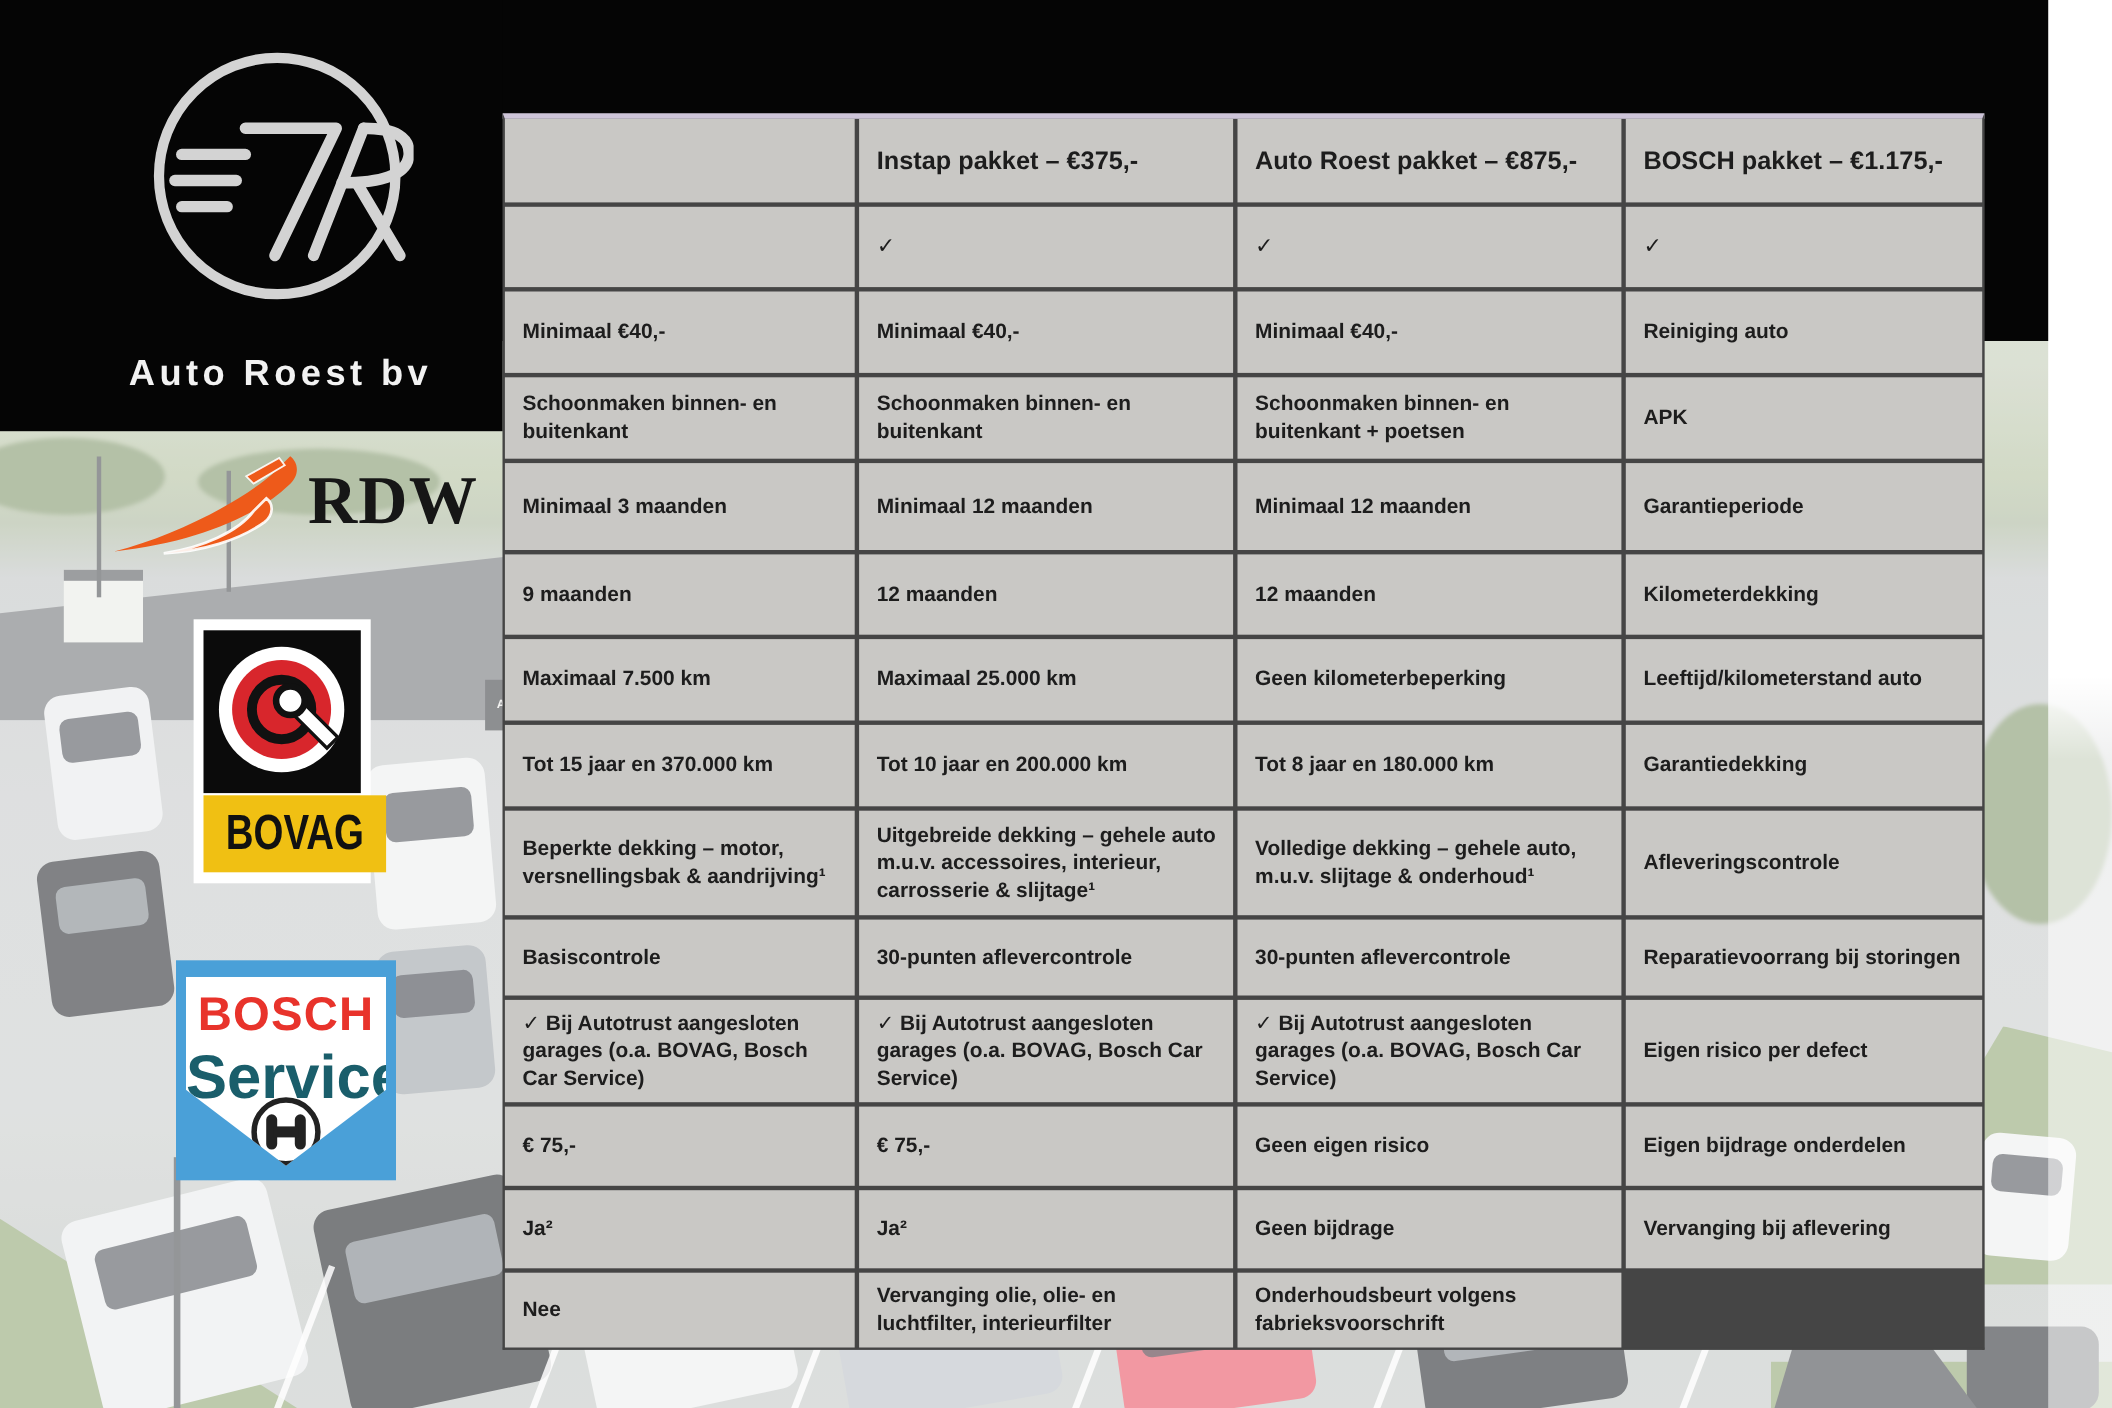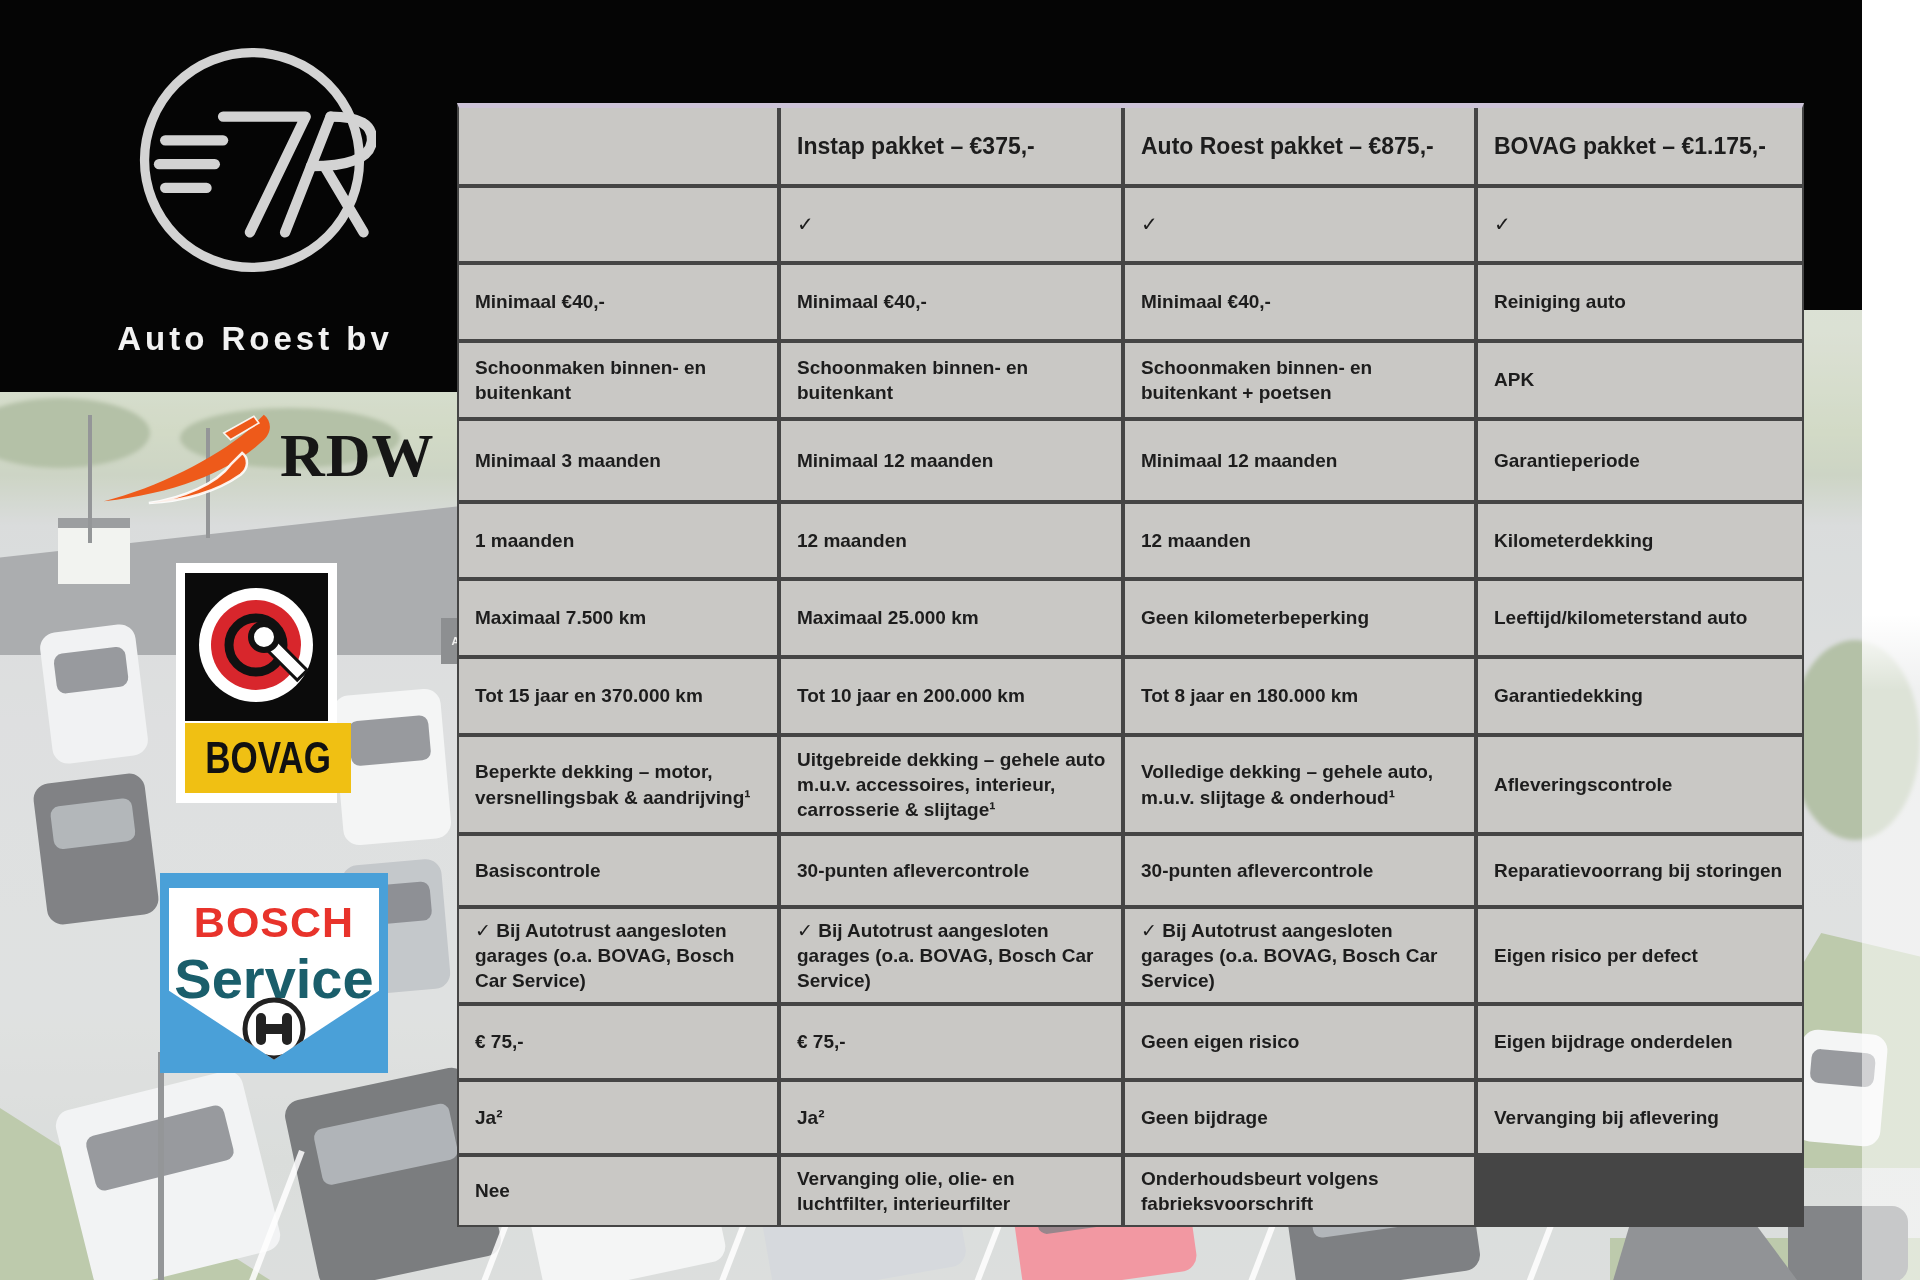--- a/index.html
+++ b/index.html
@@ -45,21 +45,21 @@
   .rdw-swoosh{position:absolute;left:98px;top:408px;width:185px;height:100px;}
   .rdw-text{position:absolute;left:280px;top:420px;font-family:"Liberation Serif","DejaVu Serif",serif;
     font-weight:700;font-size:62px;color:#161616;letter-spacing:1px;}
   
   .bovag{position:absolute;left:176px;top:563px;width:161px;height:240px;background:#ffffff;}
   .bovag-black{position:absolute;left:9px;top:10px;width:143px;height:148px;background:#0b0b0b;}
   .bovag-yellow{position:absolute;left:9px;top:160px;width:166px;height:70px;background:#f0c013;
     display:flex;align-items:center;justify-content:center;}
   .bovag-yellow span{font-size:35px;font-weight:800;color:#111;transform:scaleY(1.28);letter-spacing:0px;}
   
-  .bosch{position:absolute;left:160px;top:873px;width:200px;height:200px;background:#4aa0d8;padding-left:28px;}
+  .bosch{position:absolute;left:160px;top:873px;width:200px;height:200px;background:#4aa0d8;}
   .bosch-banner{position:absolute;left:9px;right:9px;top:15px;bottom:8px;background:#ffffff;
     clip-path:polygon(0 0,100% 0,100% 58%,50% 97%,0 58%);}
   .bosch-l1{position:absolute;left:0;right:0;top:10px;text-align:center;font-size:43px;font-weight:800;
     color:#e8332b;letter-spacing:1px;}
   .bosch-l2{position:absolute;left:0;right:0;top:58px;text-align:center;font-size:56px;font-weight:700;
     color:#1a5e6b;}
   .bosch-anker{position:absolute;left:50%;top:108px;transform:translateX(-50%);}
   
   .pkg-table{position:absolute;left:457px;top:87px;display:grid;
     grid-template-columns:318px 340px 349px 324px;
@@ -173,21 +173,21 @@
     <div class="cell head">
       <span></span>
     </div>
     <div class="cell head">
       <span>Instap pakket – €375,-</span>
     </div>
     <div class="cell head">
       <span>Auto Roest pakket – €875,-</span>
     </div>
     <div class="cell head">
-      <span>BOVAG pakket – €1.175,-</span>
+      <span>BOSCH pakket – €1.175,-</span>
     </div>
     <div class="cell label">
       <span></span>
     </div>
     <div class="cell value check">
       <span>✓</span>
     </div>
     <div class="cell value check">
       <span>✓</span>
     </div>
@@ -224,21 +224,21 @@
     <div class="cell value">
       <span>Minimaal 12 maanden</span>
     </div>
     <div class="cell value">
       <span>Minimaal 12 maanden</span>
     </div>
     <div class="cell label">
       <span>Garantieperiode</span>
     </div>
     <div class="cell value">
-      <span>1 maanden</span>
+      <span>9 maanden</span>
     </div>
     <div class="cell value">
       <span>12 maanden</span>
     </div>
     <div class="cell value">
       <span>12 maanden</span>
     </div>
     <div class="cell label">
       <span>Kilometerdekking</span>
     </div>

